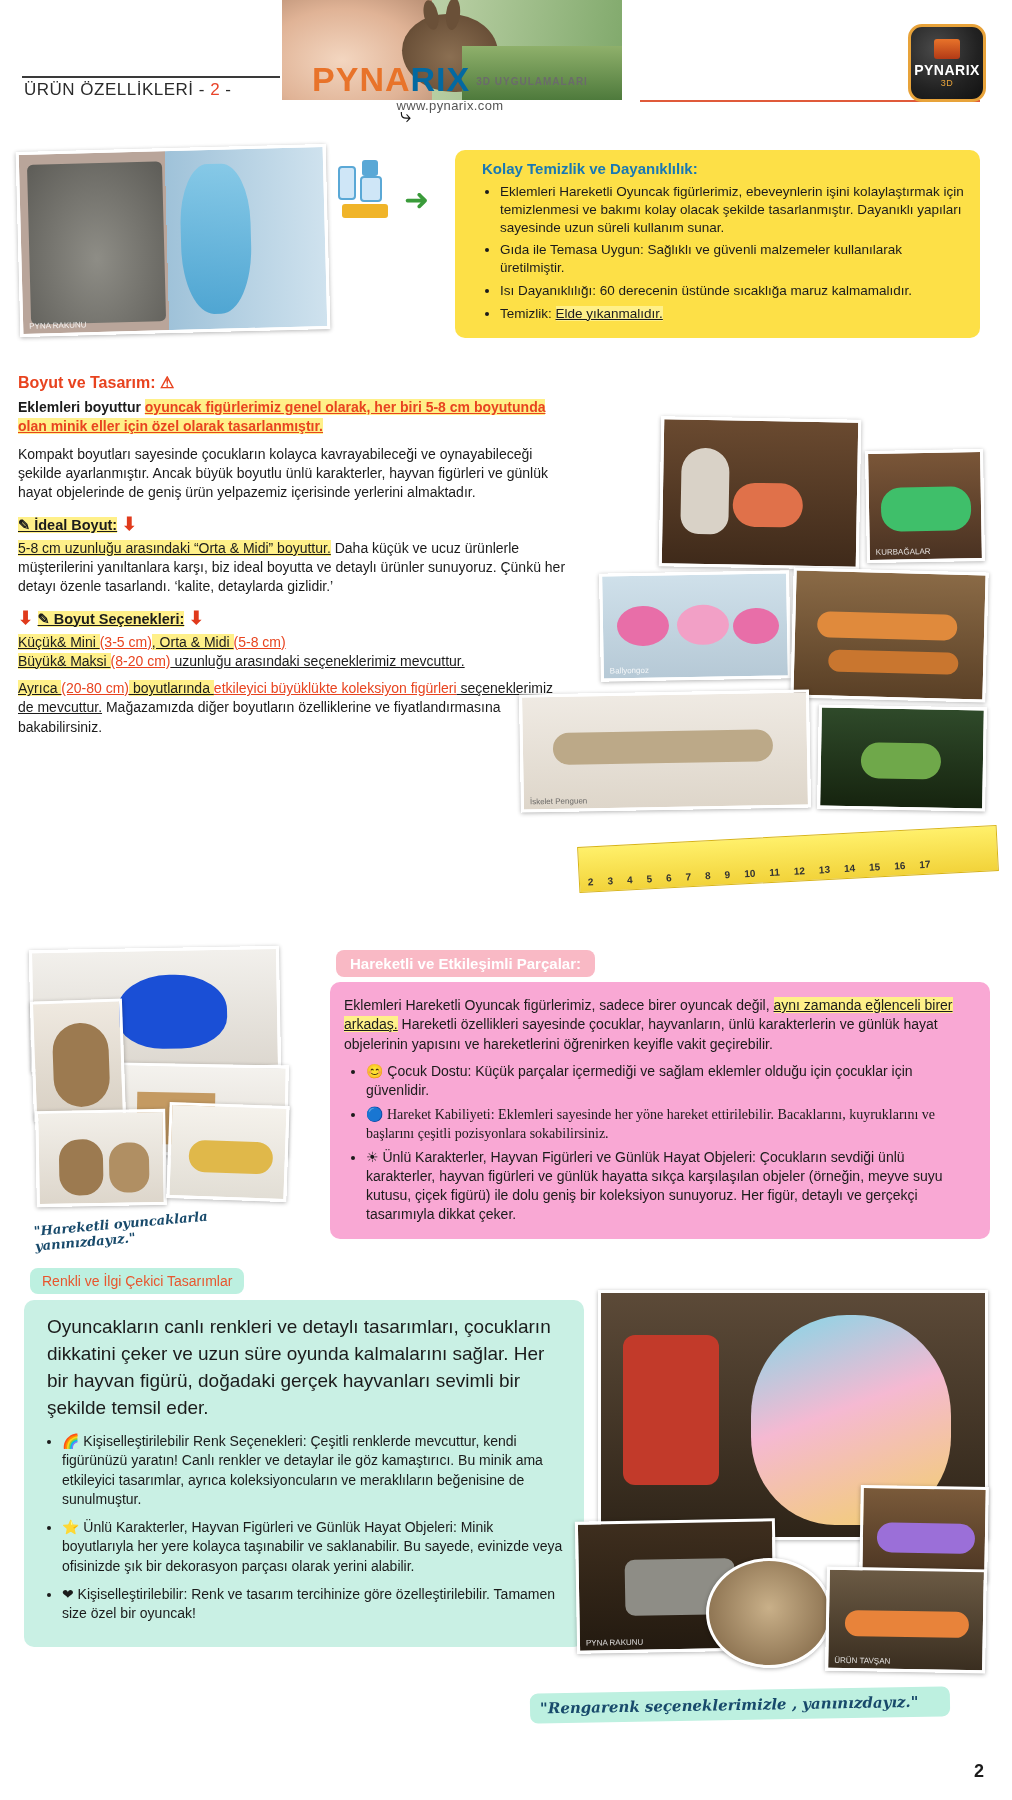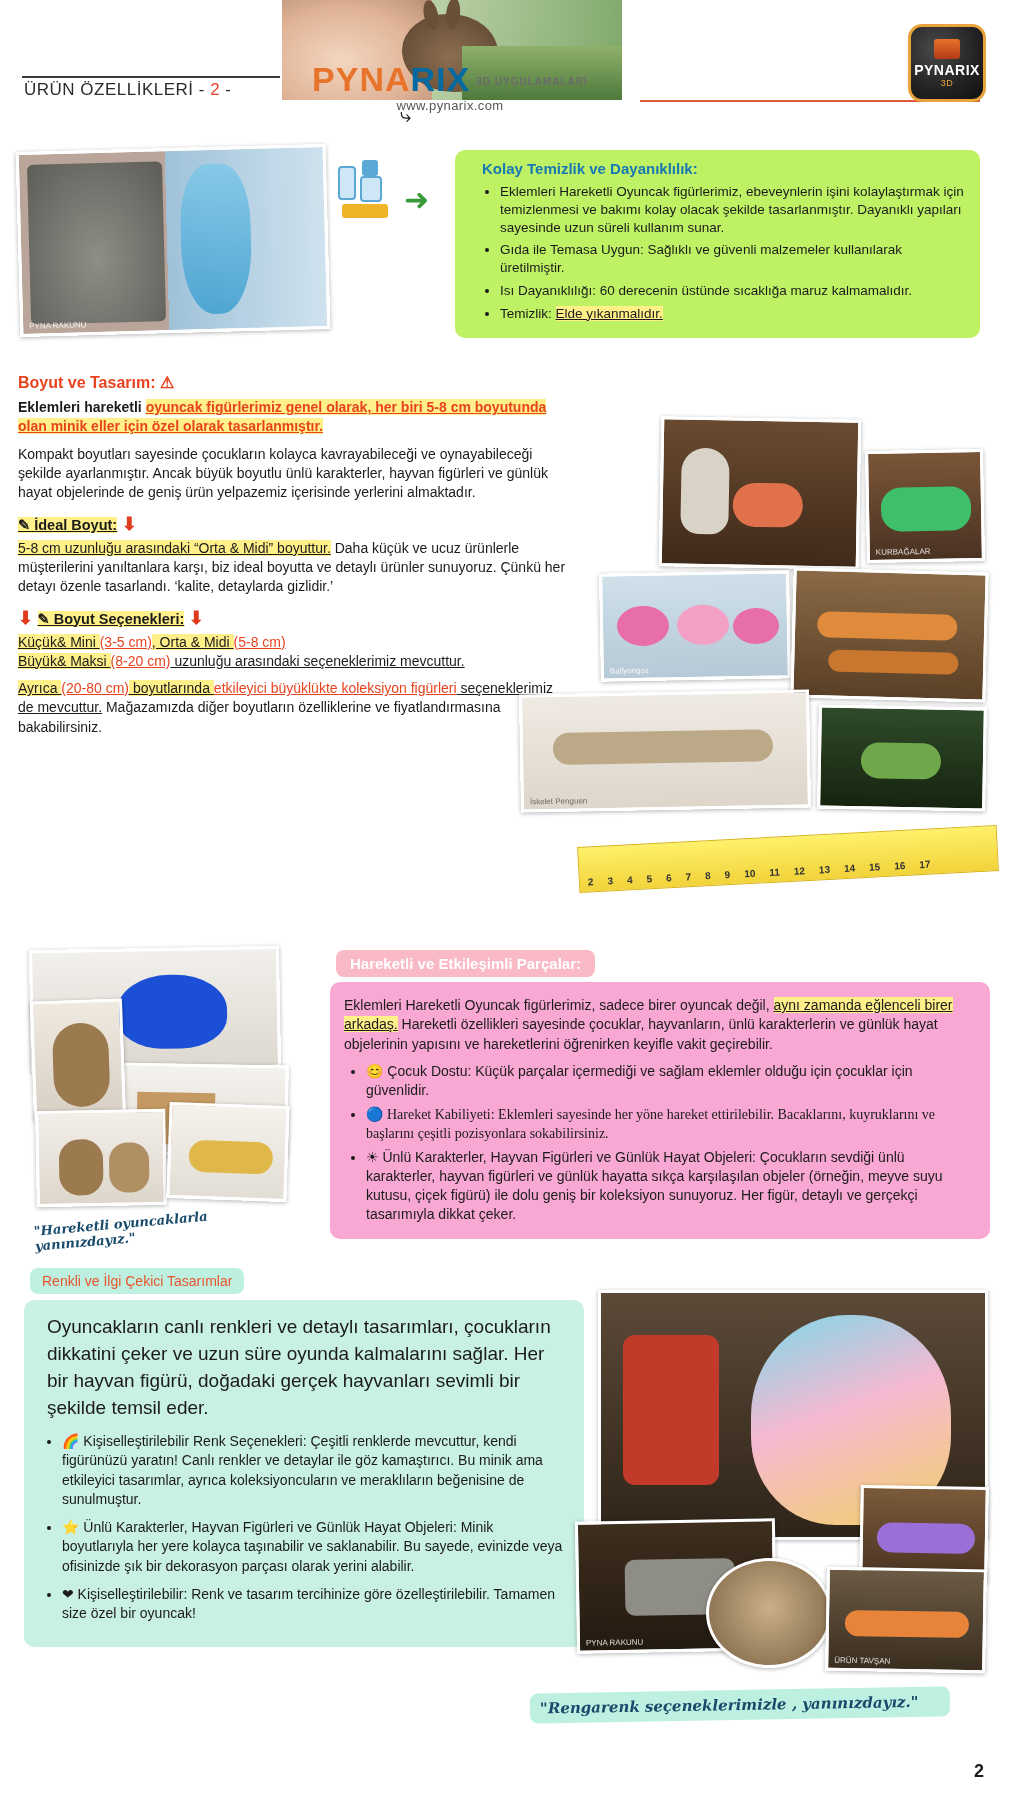--- a/index.html
+++ b/index.html
@@ -85,21 +85,21 @@
   
   .photo { position: absolute; background: #cfc6bb; border: 3px solid #fff; box-shadow: 0 1px 4px rgba(0,0,0,.3); overflow: hidden; }
   .ph-label { position:absolute; bottom:3px; left:6px; font-size:8px; color:#fff; opacity:.85;}
 
   
   .bubble { position: absolute; border-radius: 10px; padding: 10px 14px; }
   .bubble h4 { margin: 0 0 6px 0; font-size: 15px; }
   .bubble ul { margin: 0; padding-left: 18px; }
   .bubble li { font-size: 13.5px; line-height: 1.32; margin-bottom: 5px; }
 
-  .blue-bubble { background: #bef264; padding-left: 27px; }
+  .blue-bubble { background: #fde047; padding-left: 27px; }
   .blue-bubble h4 { color: #1878b4; }
   .mint-bubble { background: #c9f0e4; }
   .pink-bubble { background: #f9a8d4; }
 
   .tag-pink {
     position:absolute; background:#f9b9c5; color:#fff; font-weight:700;
     font-size:15px; padding:5px 14px; border-radius:8px;
   }
   .tag-mint {
     position:absolute; background:#bdf0e0; color:#e8562e; font-weight:400;
@@ -186,21 +186,21 @@
       <li>Isı Dayanıklılığı: 60 derecenin üstünde sıcaklığa maruz kalmamalıdır.</li>
       <li>
         <span>Temizlik: </span><span class="hl-yellow u">Elde yıkanmalıdır.</span>
       </li>
     </ul>
   </div>
 
   <div class="s2">
     <div class="title">Boyut ve Tasarım: ⚠</div>
     <p>
-      <b><span>Eklemleri hareketli </span></b><b class="hl-yellow-u red">oyuncak figürlerimiz genel olarak, her biri 5-8 cm boyutunda olan minik eller için özel olarak tasarlanmıştır.</b>
+      <b><span>Eklemleri boyuttur </span></b><b class="hl-yellow-u red">oyuncak figürlerimiz genel olarak, her biri 5-8 cm boyutunda olan minik eller için özel olarak tasarlanmıştır.</b>
     </p>
     <p>Kompakt boyutları sayesinde çocukların kolayca kavrayabileceği ve oynayabileceği şekilde ayarlanmıştır. Ancak büyük boyutlu ünlü karakterler, hayvan figürleri ve günlük hayat objelerinde de geniş ürün yelpazemiz içerisinde yerlerini almaktadır.</p>
 
     <div style="margin:10px 0 4px 0;">
       <span class="sub-head hl-yellow u">✎ İdeal Boyut:</span>
       <span class="down-arrow">⬇</span>
     </div>
     <p>
       <span class="hl-yellow u">5-8 cm uzunluğu arasındaki “Orta &amp; Midi” boyuttur.</span>
       <span>Daha küçük ve ucuz ürünlerle müşterilerini yanıltanlara karşı, biz ideal boyutta ve detaylı ürünler sunuyoruz. Çünkü her detayı özenle tasarlandı. ‘kalite, detaylarda gizlidir.’</span>

